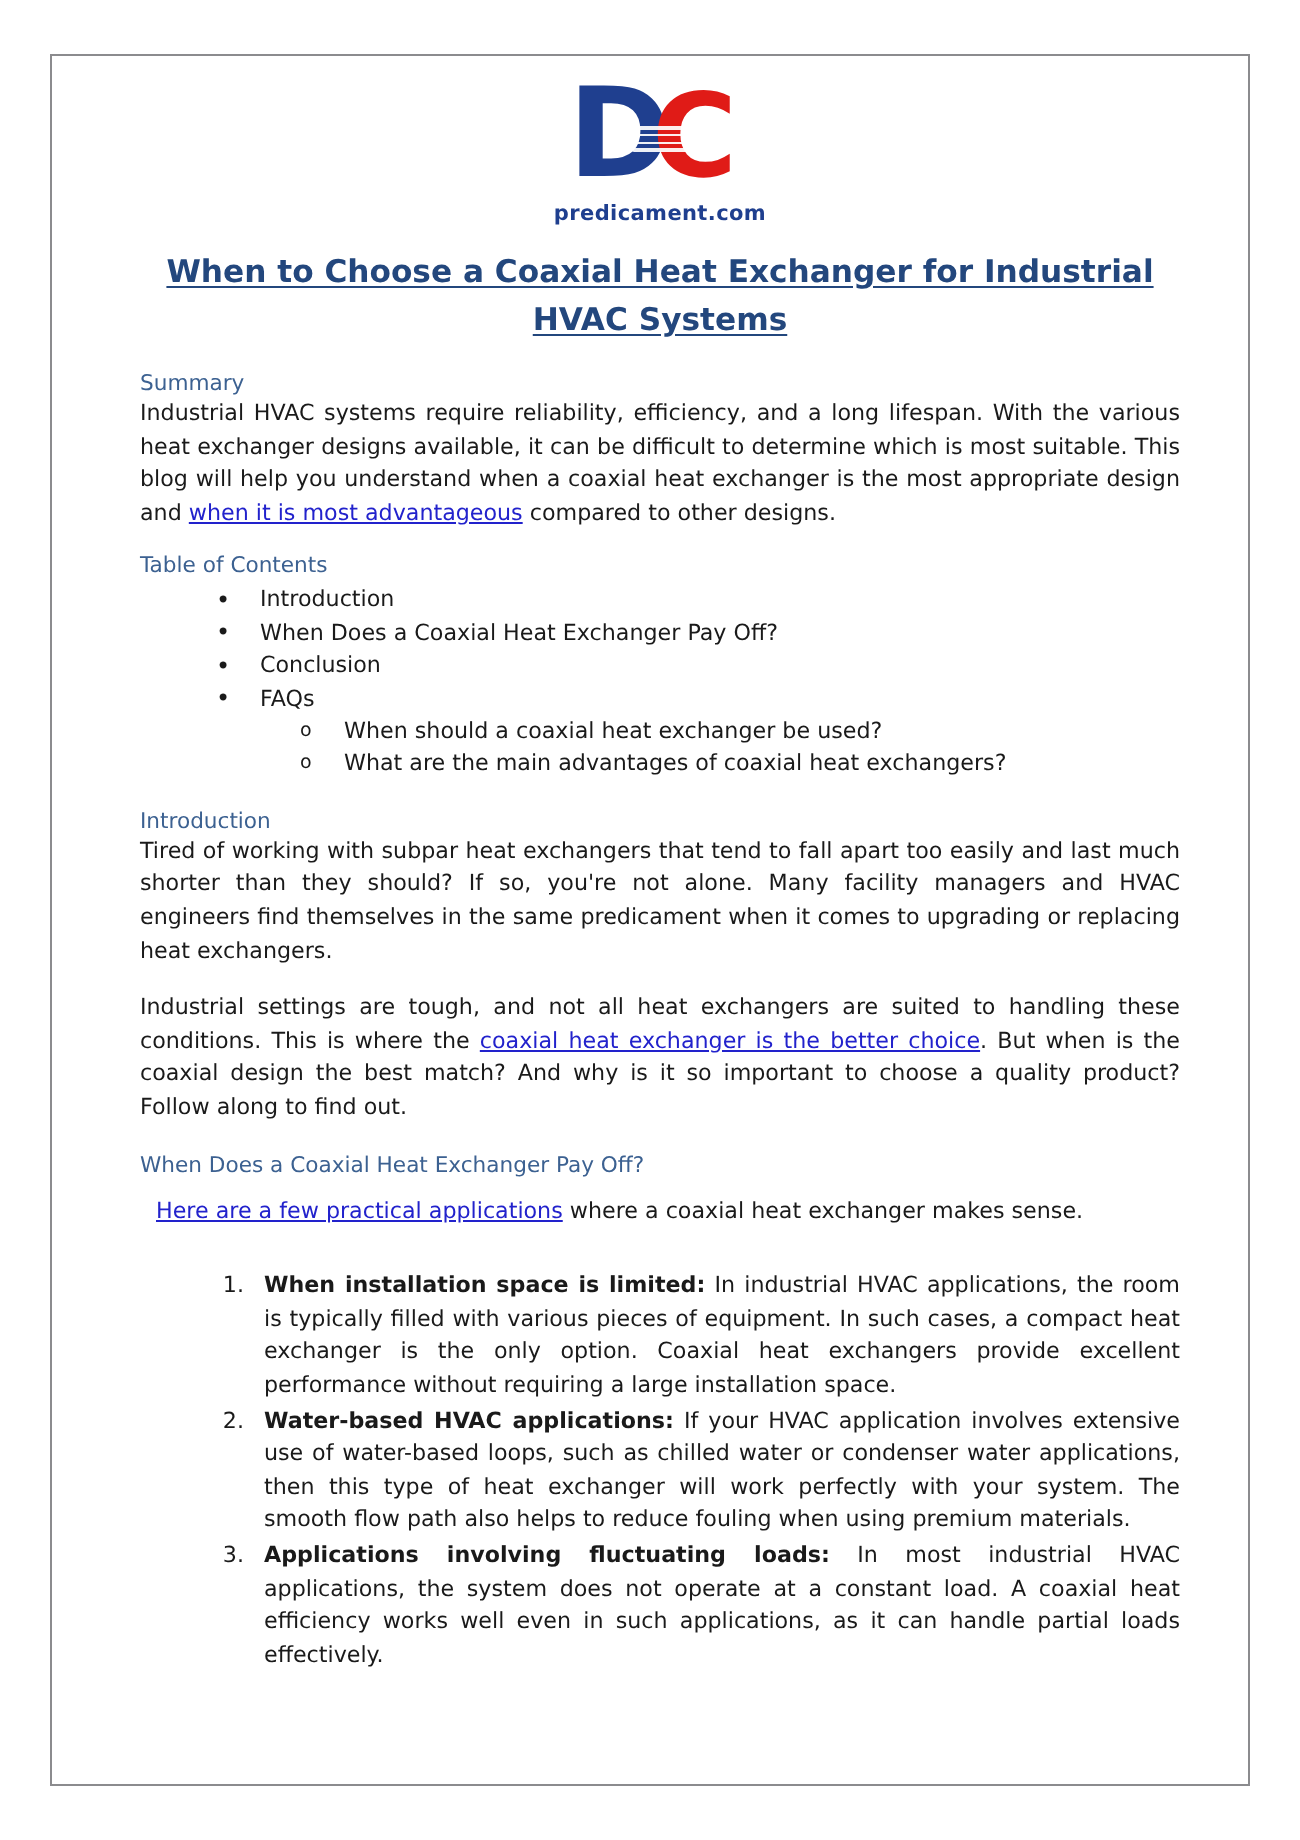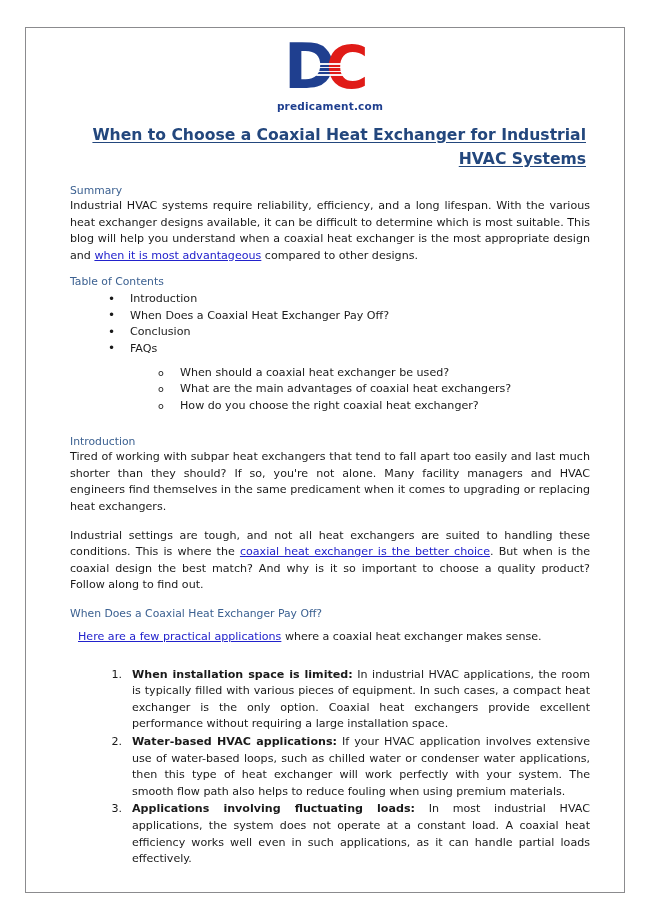--- a/index.html
+++ b/index.html
@@ -95,21 +95,21 @@
     font-weight: bold;
     font-size: 10.5px;
     letter-spacing: .2px;
     color: #1f3f8f;
   }
 
   
   .doc-title {
     margin: 11px 0 0 0;
     padding: 0 4px;
-    text-align: right;
+    text-align: center;
     font-family: "DejaVu Sans", sans-serif;
     font-size: 15.6px;
     font-weight: bold;
     line-height: 24px;
     color: #23477d;
     text-decoration: underline;
     text-underline-offset: 2px;
   }
 
   
@@ -153,21 +153,21 @@
   ul.toc-l1 > li::before {
     content: "\2022";
     position: absolute;
     left: 0;
     top: -0.5px;
     font-size: 12px;
     color: #1a1a1a;
   }
   ul.toc-l2 {
     list-style: none;
-    margin: 8px;
+    margin: 0;
     padding: 0 0 0 20px;
   }
   ul.toc-l2 > li {
     position: relative;
     font-family: "DejaVu Sans", sans-serif;
     font-size: 11.1px;
     line-height: 16.4px;
     color: #1a1a1a;
     padding-left: 22px;
   }
@@ -252,23 +252,20 @@
       </li>
       <li>
         <span>FAQs</span>
         <ul class="toc-l2">
           <li>
             <span>When should a coaxial heat exchanger be used?</span>
           </li>
           <li>
             <span>What are the main advantages of coaxial heat exchangers?</span>
           </li>
-          <li>
-            <span>How do you choose the right coaxial heat exchanger?</span>
-          </li>
         </ul>
       </li>
     </ul>
 
     <div class="gap-12"></div>
 
     <div class="sec-head">Introduction</div>
     <p class="body-text" style="margin:0;">Tired of working with subpar heat exchangers that tend to fall apart too easily and last much shorter than they should? If so, you're not alone. Many facility managers and HVAC engineers find themselves in the same predicament when it comes to upgrading or replacing heat exchangers.</p>
 
     <div class="gap-12"></div>

